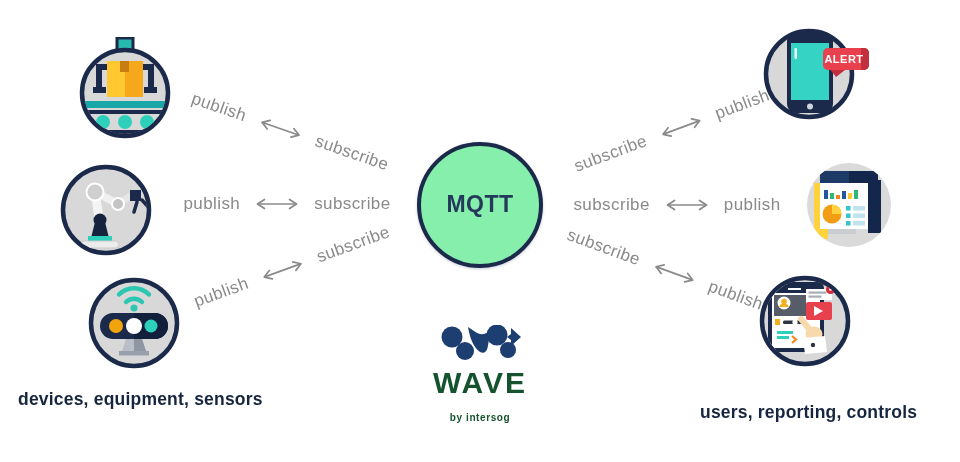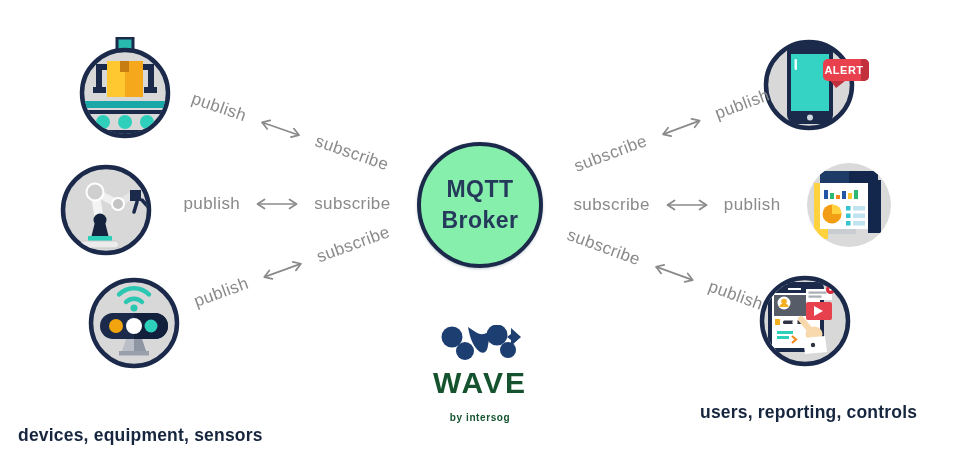--- a/index.html
+++ b/index.html
@@ -110,40 +110,39 @@
     <circle cx="65" cy="51" r="6.5" fill="#2fd0bb"></circle>
     <path d="M40 64 L56 64 L60 76 L36 76 Z" fill="#b9bec7"></path>
     <path d="M48 64 L56 64 L60 76 L48 76 Z" fill="#8f96a3"></path>
     <rect x="33" y="76" width="30" height="4.5" fill="#9aa0ab"></rect>
   </svg>
 </div>
 
 <div class="broker">
   <div class="broker-text">
     <div>MQTT</div>
-    <div>Broker</div>
   </div>
 </div>
 
 <div class="wave">
   <svg width="86" height="38" viewBox="0 0 86 38">
     <g fill="#1d3e70">
       <circle cx="15" cy="12" r="10.5"></circle>
       <circle cx="28" cy="26" r="9"></circle>
       <path d="M31 2 C33 14 37 23 43 27 C46.5 29 49.5 27 50.5 23 L54 4 C49 11 42 10 37 6 Z"></path>
       <circle cx="60" cy="10" r="10.5"></circle>
       <circle cx="71" cy="25" r="8"></circle>
       <path d="M74 3 L84 12 L74 21 L74 15 L70 12 L74 9 Z"></path>
     </g>
   </svg>
   <div class="wave-wordmark">WAVE</div>
   <div class="wave-byline">by intersog</div>
 </div>
 
-<div class="icon-wrap" style="left:763px;top:39px;">
+<div class="icon-wrap" style="left:763px;top:28px;">
   <svg width="112" height="96" viewBox="0 0 112 96">
     <circle cx="46" cy="46" r="43" fill="#d8d8d8" stroke="#1b2a4a" stroke-width="4.5"></circle>
     <rect x="24" y="4" width="46" height="81" rx="9" fill="#1b2a4a"></rect>
     <rect x="28" y="15" width="38" height="57" fill="#35d3c3"></rect>
     <rect x="31.5" y="20" width="2.5" height="11" rx="1.2" fill="#eafffd"></rect>
     <circle cx="47" cy="78.5" r="3" fill="#cfd6dd"></circle>
     <g>
       <path d="M66 40 l7 9 l9 -7 z" fill="#c22f3d"></path>
       <rect x="60" y="20" width="46" height="22" rx="5" fill="#e8404d"></rect>
       <path d="M98 20 h3 a5 5 0 0 1 5 5 v12 a5 5 0 0 1 -5 5 h-3 z" fill="#c22f3d"></path>
@@ -274,14 +273,14 @@
 <div class="conn" style="left:550px;top:258px;transform:rotate(20deg);">
   <span>subscribe</span>
   <svg width="56" height="12" viewBox="0 0 56 12">
     <path class="arrow-stroke" d="M9 6 H47"></path>
     <path class="arrow-stroke" d="M15.5 1.5 L8.5 6 L15.5 10.5"></path>
     <path class="arrow-stroke" d="M40.5 1.5 L47.5 6 L40.5 10.5"></path>
   </svg>
   <span>publish</span>
 </div>
 
-<div class="caption" style="left:18px;top:389px;margin-top:36px;">devices, equipment, sensors</div>
+<div class="caption" style="left:18px;top:389px;">devices, equipment, sensors</div>
 <div class="caption" style="left:700px;top:402px;">users, reporting, controls</div>
 
 </body></html>

